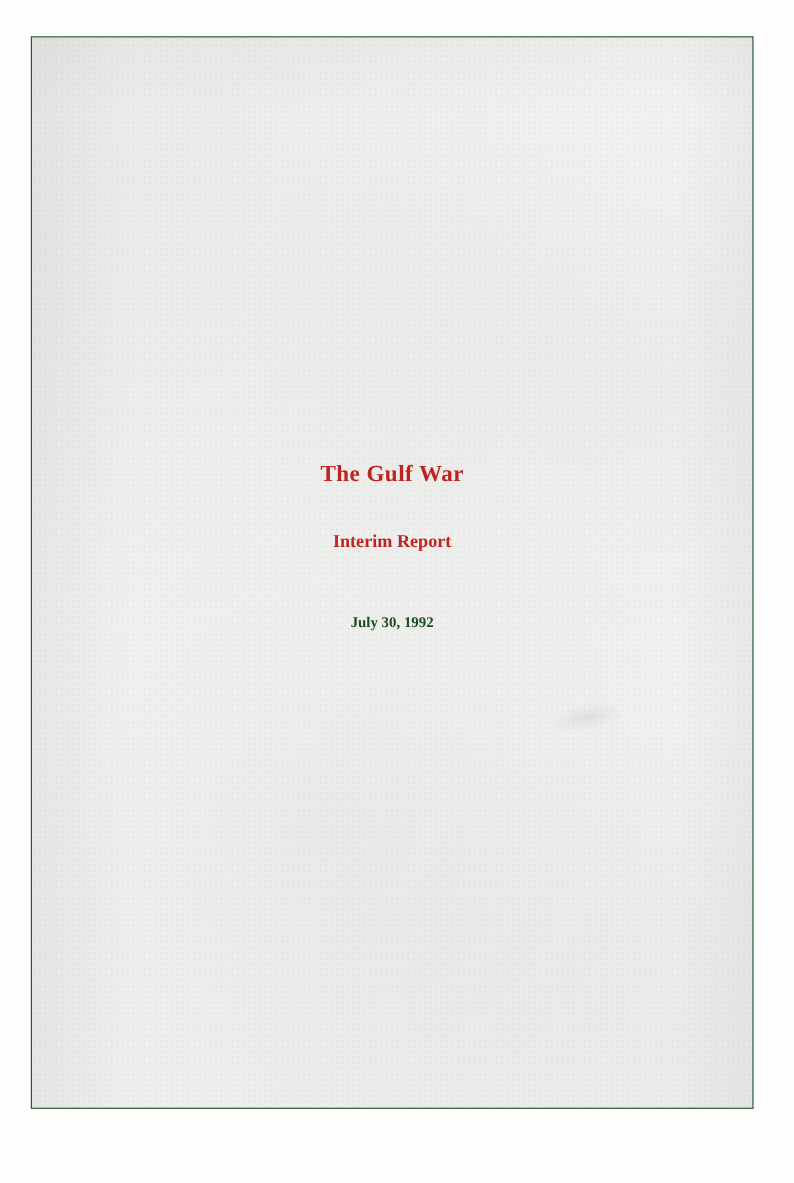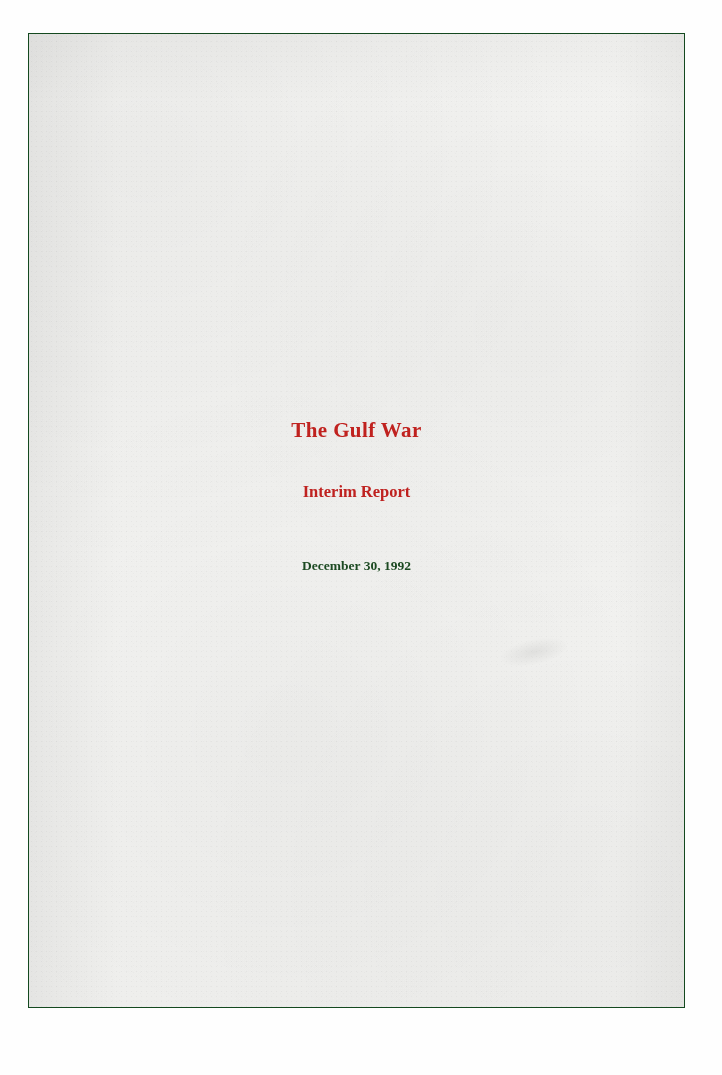--- a/index.html
+++ b/index.html
@@ -142,17 +142,17 @@
     <div class="paper-shade-right"></div>
     <div class="paper-shade-top"></div>
     <div class="smudge"></div>
 
     <div class="title-block">
       <h1 class="doc-title">The Gulf War</h1>
 
       <h2 class="doc-subtitle">Interim Report</h2>
 
 
-      <div class="doc-date">December 30, 1992</div>
+      <div class="doc-date">July 30, 1992</div>
     </div>
   </div>
 
 </div>
 
 </body></html>

